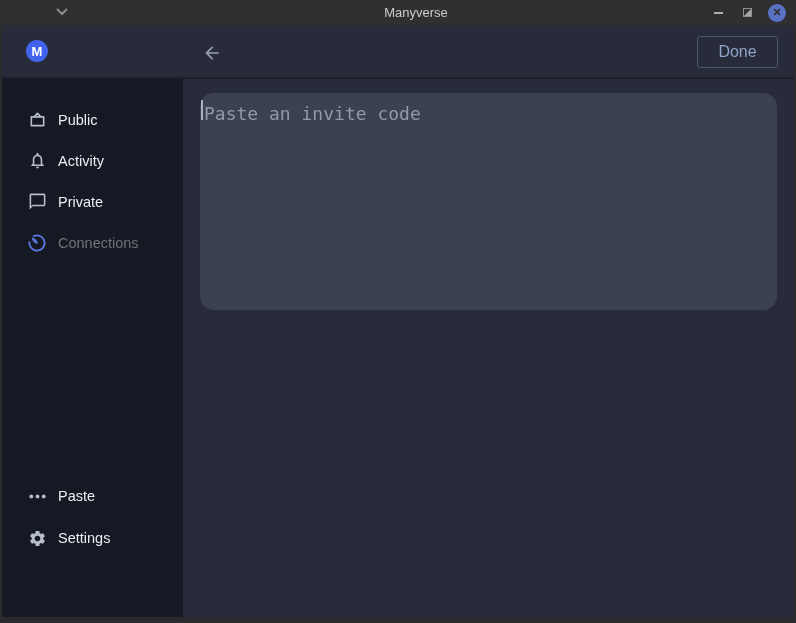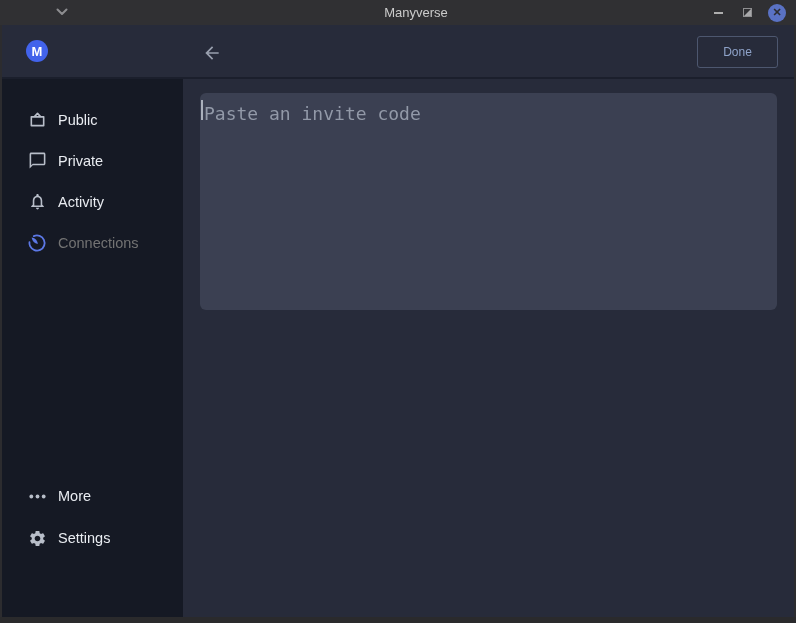--- a/index.html
+++ b/index.html
@@ -25,40 +25,40 @@
   
   .appbar { position:absolute; left:0; top:25px; width:796px; height:54px; background:#272b3a;
             border-bottom:2px solid #1b1f2c; }
   .logo { position:absolute; left:26px; top:15px; width:22px; height:22px; border-radius:50%;
           background:#4263eb; color:#ffffff; display:flex; align-items:center; justify-content:center;
           font-size:13px; font-weight:bold; }
   .back { position:absolute; left:201px; top:17px; width:22px; height:22px; color:#99a0ae;
           display:flex; align-items:center; justify-content:center; cursor:pointer; }
   .done-btn { position:absolute; right:18px; top:11px; width:81px; height:32px;
               background:transparent; border:1px solid #4d576f; border-radius:3px;
-              color:#8fa3c9; font-size:12px; font-weight:500; font-family:"Liberation Sans",sans-serif;
+              color:#8fa3c9; font-size:16px; font-weight:500; font-family:"Liberation Sans",sans-serif;
               cursor:pointer; }
 
   
   .sidebar { position:absolute; left:0; top:79px; width:183px; height:538px; background:#151924; }
   .nav { position:absolute; left:0; width:183px; }
   .nav-top { top:20px; }
   .nav-bottom { top:396px; }
   .nav-item { position:relative; height:41px; display:flex; align-items:center; cursor:pointer; }
   .nav-bottom .nav-item { height:42px; }
   .nav-item .ic { position:absolute; left:27px; width:20px; height:20px; color:#b8bec9;
                   display:flex; align-items:center; justify-content:center; }
   .nav-item .lbl { position:absolute; left:58px; color:#e9ecf1; font-size:14.5px; font-weight:500; }
   .nav-item.active .ic { color:#5c78e6; }
   .nav-item.active .lbl { color:#737373; }
 
   
   .main { position:absolute; left:183px; top:79px; width:611px; height:538px; background:#272b3a; }
   .invite-box { position:absolute; left:17px; top:14px; width:577px; height:217px;
-                background:#3b4052; border:none; outline:none; resize:none; border-radius:6px;
+                background:#3b4052; border:none; outline:none; resize:none; border-radius:14px;
                 padding:9px 4px; color:#c9cfda; font-family:"DejaVu Sans Mono", monospace;
                 font-size:18px; line-height:1.3; }
   .invite-box::placeholder { color:#9299a8; opacity:1; }
   .caret { position:absolute; left:18px; top:21px; width:1.5px; height:20px; background:#aab0bc; }
 
   
   .edge-left  { position:absolute; left:0; top:25px; width:2px; height:598px; background:#2c2c2f; }
   .edge-right { position:absolute; right:0; top:25px; width:2px; height:598px; background:#2c2c2f; }
   .edge-bottom{ position:absolute; left:0; bottom:0; width:796px; height:6px; background:#2a2a2c; }
 
@@ -106,32 +106,32 @@
           <svg width="19" height="19" viewBox="0 0 20 20">
               <path d="M3.5 7.2 h13 v9.3 h-13 z" fill="none" stroke="currentColor" stroke-width="1.7" stroke-linejoin="round"></path>
               <path d="M6.8 7 L10 3.6 L13.2 7" fill="none" stroke="currentColor" stroke-width="1.7" stroke-linejoin="round"></path>
             </svg>
         </span>
         <span class="lbl">Public</span>
       </div>
       <div class="nav-item">
         <span class="ic">
           <svg width="19" height="19" viewBox="0 0 24 24">
+              <path d="M12 22c1.1 0 2-.9 2-2h-4c0 1.1.89 2 2 2zm6-6v-5c0-3.07-1.64-5.64-4.5-6.32V4c0-.83-.67-1.5-1.5-1.5s-1.5.67-1.5 1.5v.68C7.63 5.36 6 7.92 6 11v5l-2 2v1h16v-1l-2-2zm-2 1H8v-6c0-2.48 1.51-4.5 4-4.5s4 2.02 4 4.5v6z" fill="currentColor"></path>
+            </svg>
+        </span>
+        <span class="lbl">Activity</span>
+      </div>
+      <div class="nav-item">
+        <span class="ic">
+          <svg width="19" height="19" viewBox="0 0 24 24">
               <path d="M20 2H4c-1.1 0-2 .9-2 2v18l4-4h14c1.1 0 2-.9 2-2V4c0-1.1-.9-2-2-2zm0 14H6l-2 2V4h16v12z" fill="currentColor"></path>
             </svg>
         </span>
         <span class="lbl">Private</span>
-      </div>
-      <div class="nav-item">
-        <span class="ic">
-          <svg width="19" height="19" viewBox="0 0 24 24">
-              <path d="M12 22c1.1 0 2-.9 2-2h-4c0 1.1.89 2 2 2zm6-6v-5c0-3.07-1.64-5.64-4.5-6.32V4c0-.83-.67-1.5-1.5-1.5s-1.5.67-1.5 1.5v.68C7.63 5.36 6 7.92 6 11v5l-2 2v1h16v-1l-2-2zm-2 1H8v-6c0-2.48 1.51-4.5 4-4.5s4 2.02 4 4.5v6z" fill="currentColor"></path>
-            </svg>
-        </span>
-        <span class="lbl">Activity</span>
       </div>
       <div class="nav-item active">
         <span class="ic">
           <svg width="20" height="20" viewBox="0 0 20 20">
             <circle cx="10" cy="10" r="7.6" fill="none" stroke="currentColor" stroke-width="1.8" pathLength="100" stroke-dasharray="84 16" transform="rotate(-115 10 10)" stroke-linecap="round"></circle>
             <path d="M4.6 4.6 C 8.6 5.3 10.5 7.9 10.8 11.1 C 7.5 10.6 5.3 8.3 4.6 4.6 Z" fill="currentColor"></path>
           </svg>
         </span>
         <span class="lbl">Connections</span>
       </div>
@@ -139,21 +139,21 @@
 
     <div class="nav nav-bottom">
       <div class="nav-item">
         <span class="ic">
           <svg width="19" height="19" viewBox="0 0 20 20">
               <circle cx="3.5" cy="10" r="2" fill="currentColor"></circle>
               <circle cx="10" cy="10" r="2" fill="currentColor"></circle>
               <circle cx="16.5" cy="10" r="2" fill="currentColor"></circle>
             </svg>
         </span>
-        <span class="lbl">More</span>
+        <span class="lbl">Paste</span>
       </div>
       <div class="nav-item">
         <span class="ic">
           <svg width="19" height="19" viewBox="0 0 24 24">
               <path d="M19.14 12.94c.04-.3.06-.61.06-.94 0-.32-.02-.64-.07-.94l2.03-1.58c.18-.14.23-.41.12-.61l-1.92-3.32c-.12-.22-.37-.29-.59-.22l-2.39.96c-.5-.38-1.03-.7-1.62-.94l-.36-2.54c-.04-.24-.24-.41-.48-.41h-3.84c-.24 0-.43.17-.47.41l-.36 2.54c-.59.24-1.13.57-1.62.94l-2.39-.96c-.22-.08-.47 0-.59.22L2.74 8.87c-.12.21-.08.47.12.61l2.03 1.58c-.05.3-.09.63-.09.94s.02.64.07.94l-2.03 1.58c-.18.14-.23.41-.12.61l1.92 3.32c.12.22.37.29.59.22l2.39-.96c.5.38 1.03.7 1.62.94l.36 2.54c.05.24.24.41.48.41h3.84c.24 0 .44-.17.47-.41l.36-2.54c.59-.24 1.13-.56 1.62-.94l2.39.96c.22.08.47 0 .59-.22l1.92-3.32c.12-.22.07-.47-.12-.61l-2.01-1.58zM12 15.6c-1.98 0-3.6-1.62-3.6-3.6s1.62-3.6 3.6-3.6 3.6 1.62 3.6 3.6-1.62 3.6-3.6 3.6z" fill="currentColor"></path>
             </svg>
         </span>
         <span class="lbl">Settings</span>
       </div>
     </div>

